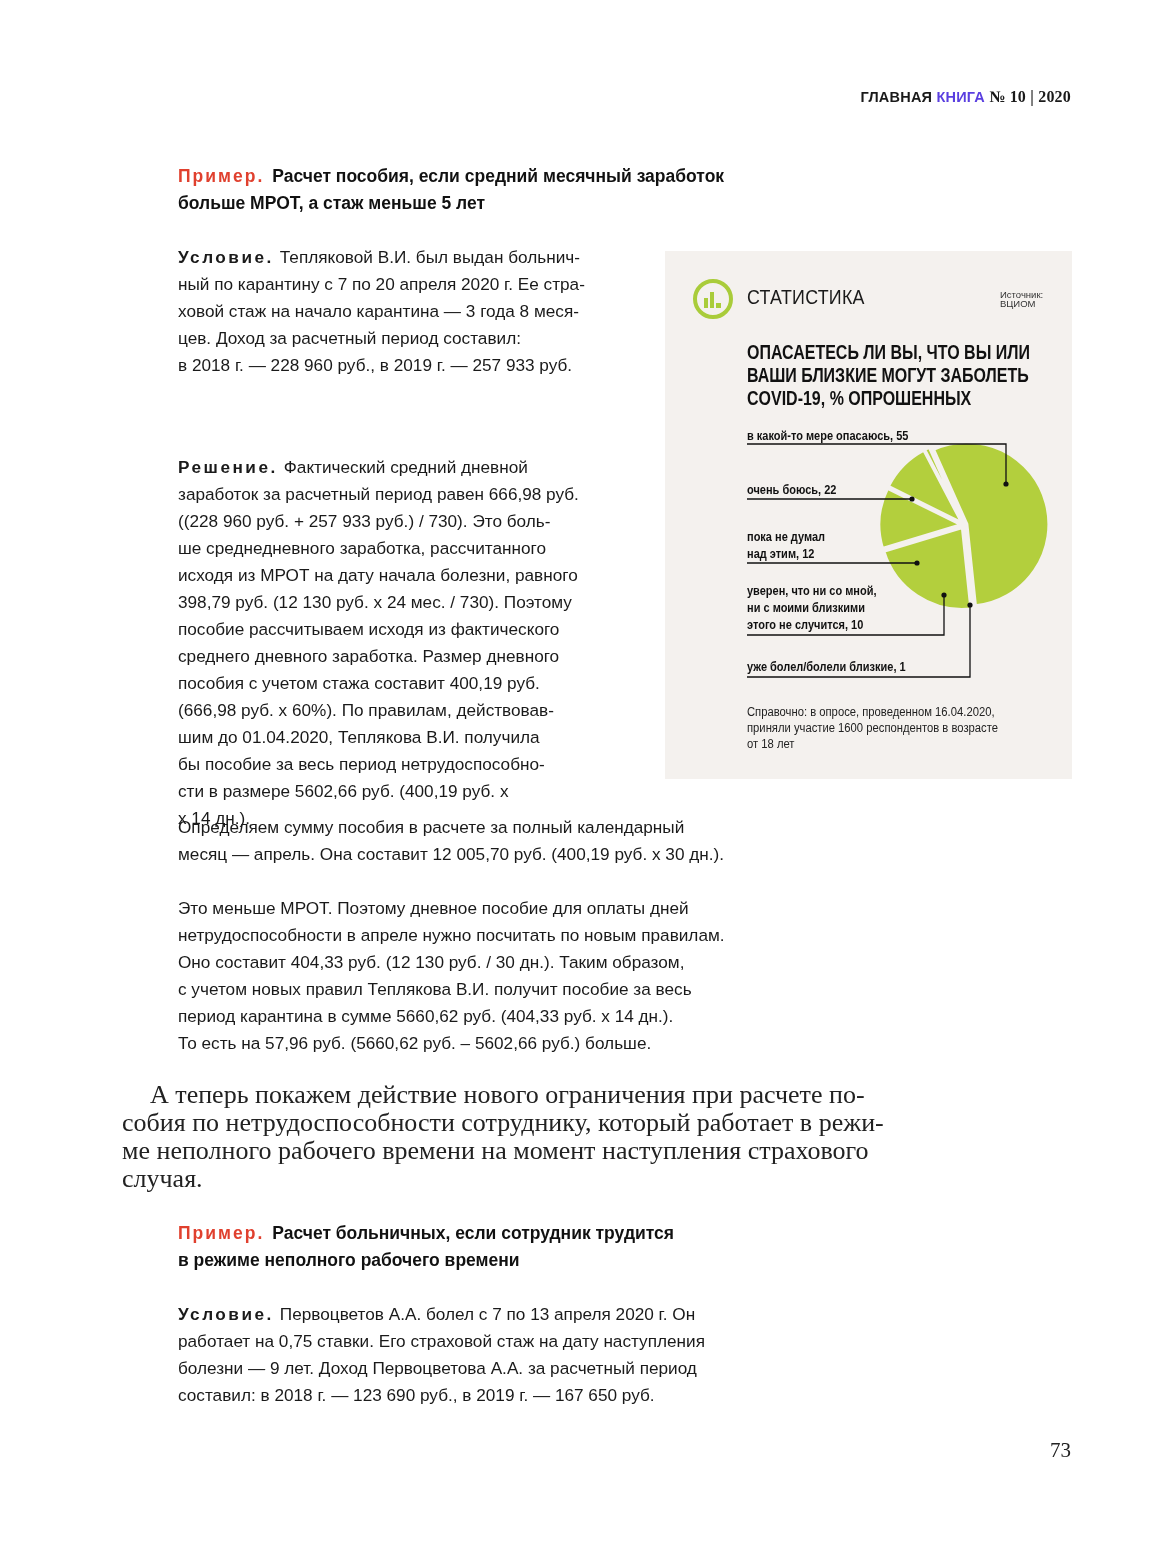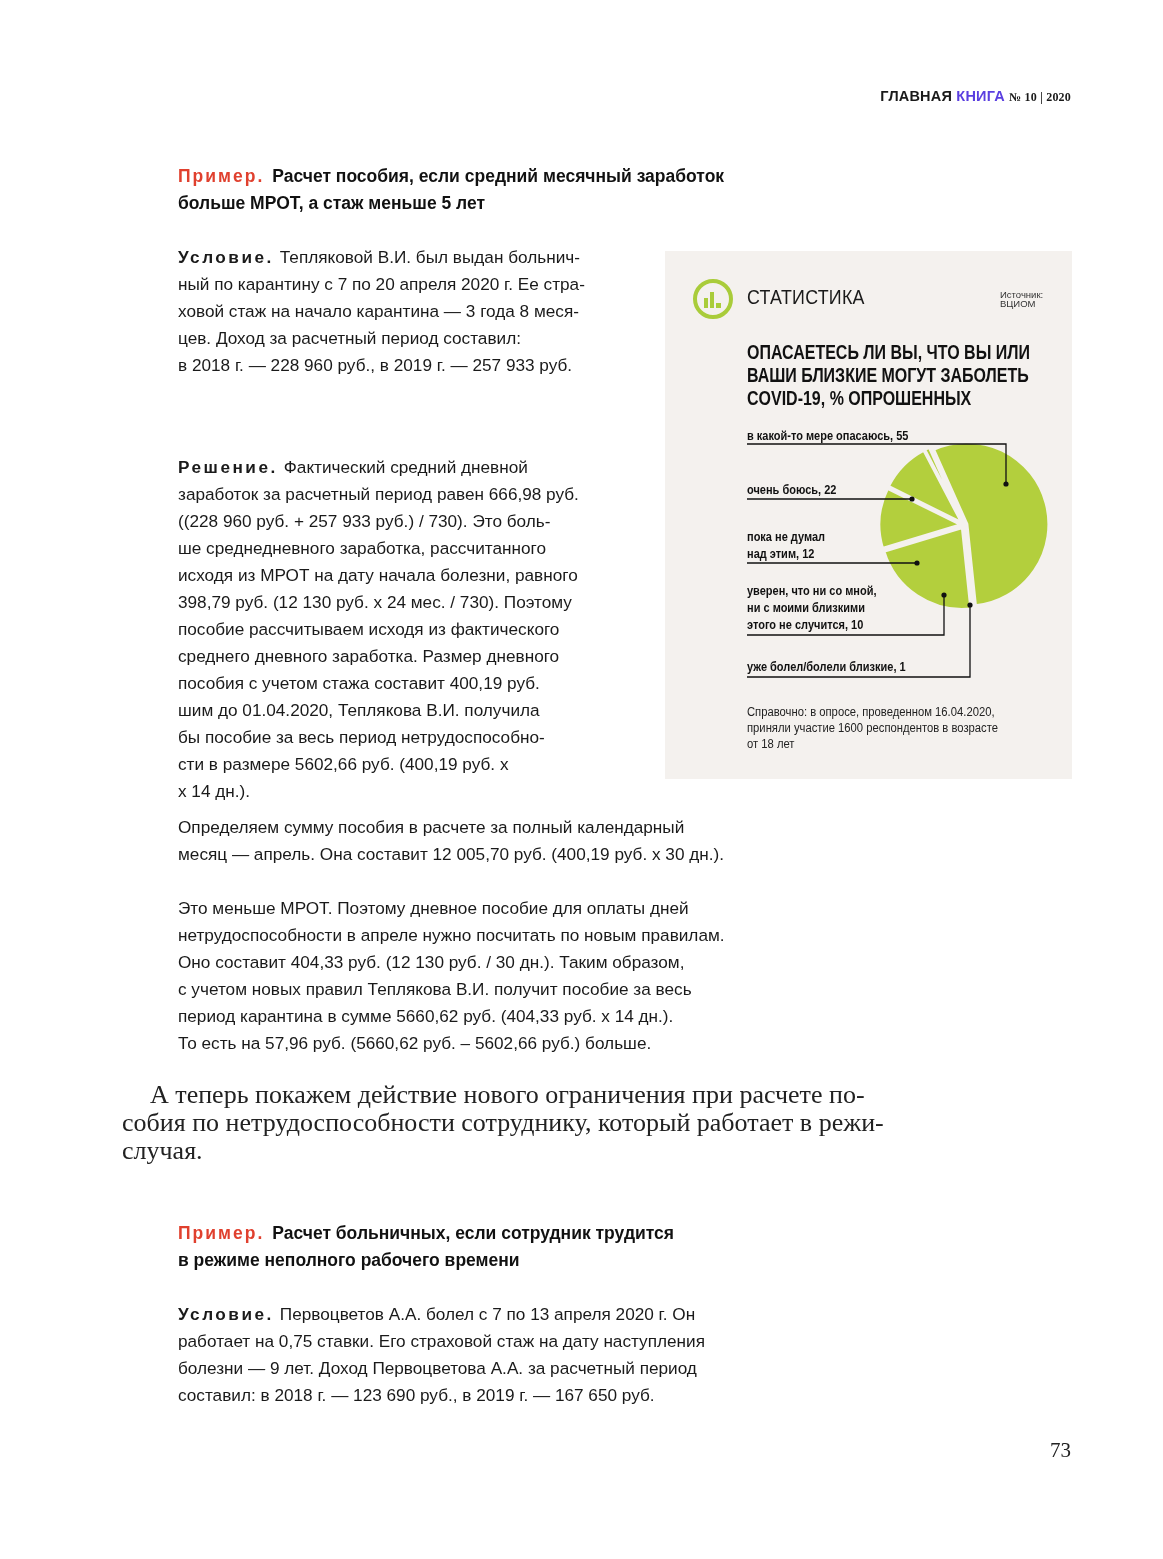--- a/index.html
+++ b/index.html
@@ -1,21 +1,21 @@
 <!DOCTYPE html>
 <html><head>
 <meta charset="utf-8">
 <style>
   html, body { margin: 0; padding: 0; background: #ffffff; }
   body { width: 1163px; height: 1559px; position: relative; overflow: hidden; color: #1a1a1a; }
 
   
   .running-head { position: absolute; top: 88px; right: 92px; font-family: "Liberation Sans", sans-serif; font-weight: bold; font-size: 14.5px; letter-spacing: 0.2px; white-space: nowrap; }
   .running-head .brand-accent { color: #5a3fe0; }
-  .running-head .issue { font-family: "Liberation Serif", serif; font-weight: bold; font-size: 12px; text-align: right; }
+  .running-head .issue { font-family: "Liberation Serif", serif; font-weight: bold; font-size: 16px; text-align: right; }
 
   .example-title { position: absolute; left: 178px; font-family: "Liberation Sans", sans-serif; font-weight: bold; font-size: 17.5px; line-height: 27px; color: #111; }
   .example-title .tag { color: #e0402e; letter-spacing: 2px; margin-right: 8px; }
 
   .para { position: absolute; left: 178px; font-family: "Liberation Sans", sans-serif; font-size: 17.2px; line-height: 27px; color: #1a1a1a; }
   .para .lead { font-weight: bold; letter-spacing: 2.5px; margin-right: 6px; }
   .para .line { display: block; white-space: nowrap; }
 
   .body-serif { position: absolute; left: 122px; width: 690px; font-family: "Liberation Serif", serif; font-size: 26px; line-height: 28px; color: #222; }
   .body-serif .line { display: block; white-space: nowrap; }
@@ -61,20 +61,21 @@
 <div class="para" style="top:406px;margin-top:48px;">
   <span class="line"><span class="lead">Решение.</span><span>Фактический средний дневной</span></span>
   <span class="line">заработок за расчетный период равен 666,98 руб.</span>
   <span class="line">((228 960 руб. + 257 933 руб.) / 730). Это боль-</span>
   <span class="line">ше среднедневного заработка, рассчитанного</span>
   <span class="line">исходя из МРОТ на дату начала болезни, равного</span>
   <span class="line">398,79 руб. (12 130 руб. х 24 мес. / 730). Поэтому</span>
   <span class="line">пособие рассчитываем исходя из фактического</span>
   <span class="line">среднего дневного заработка. Размер дневного</span>
   <span class="line">пособия с учетом стажа составит 400,19 руб.</span>
+  <span class="line">(666,98 руб. х 60%). По правилам, действовав-</span>
   <span class="line">шим до 01.04.2020, Теплякова В.И. получила</span>
   <span class="line">бы пособие за весь период нетрудоспособно-</span>
   <span class="line">сти в размере 5602,66 руб. (400,19 руб. х</span>
   <span class="line">х 14 дн.).</span>
 </div>
 
 <div class="para" style="top:814px;">
   <span class="line">Определяем сумму пособия в расчете за полный календарный</span>
   <span class="line">месяц — апрель. Она составит 12 005,70 руб. (400,19 руб. х 30 дн.).</span>
 </div>
@@ -84,20 +85,21 @@
   <span class="line">нетрудоспособности в апреле нужно посчитать по новым правилам.</span>
   <span class="line">Оно составит 404,33 руб. (12 130 руб. / 30 дн.). Таким образом,</span>
   <span class="line">с учетом новых правил Теплякова В.И. получит пособие за весь</span>
   <span class="line">период карантина в сумме 5660,62 руб. (404,33 руб. х 14 дн.).</span>
   <span class="line">То есть на 57,96 руб. (5660,62 руб. – 5602,66 руб.) больше.</span>
 </div>
 
 <div class="body-serif" style="top:1081px;">
   <span class="line" style="text-indent:28px;">А теперь покажем действие нового ограничения при расчете по-</span>
   <span class="line">собия по нетрудоспособности сотруднику, который работает в режи-</span>
+  <span class="line">ме неполного рабочего времени на момент наступления страхового</span>
   <span class="line">случая.</span>
 </div>
 
 <div class="example-title" style="top:1220px;">
   <span class="tag">Пример.</span><span>Расчет больничных, если сотрудник трудится</span><br>
   <span>в режиме неполного рабочего времени</span>
 </div>
 
 <div class="para" style="top:1301px;">
   <span class="line"><span class="lead">Условие.</span><span>Первоцветов А.А. болел с 7 по 13 апреля 2020 г. Он</span></span>

